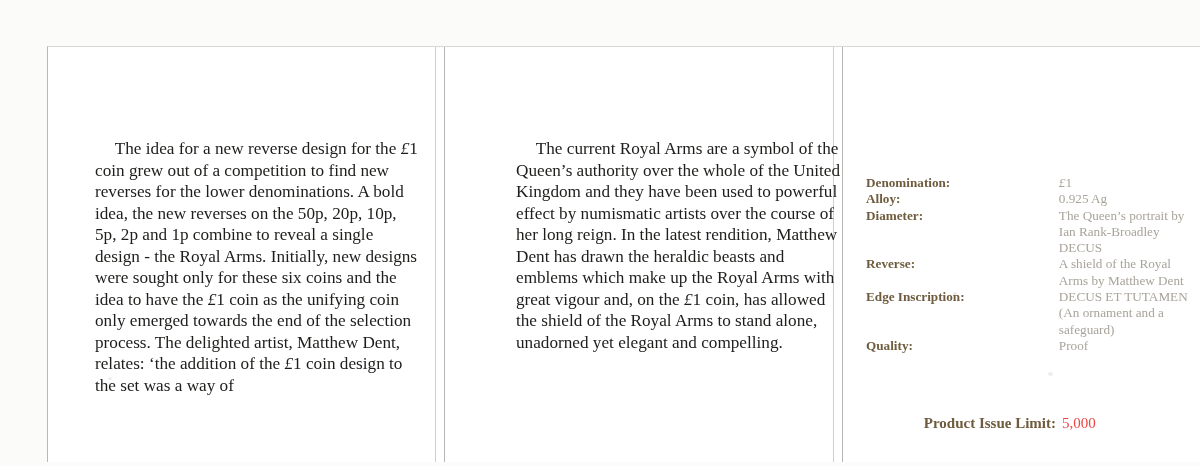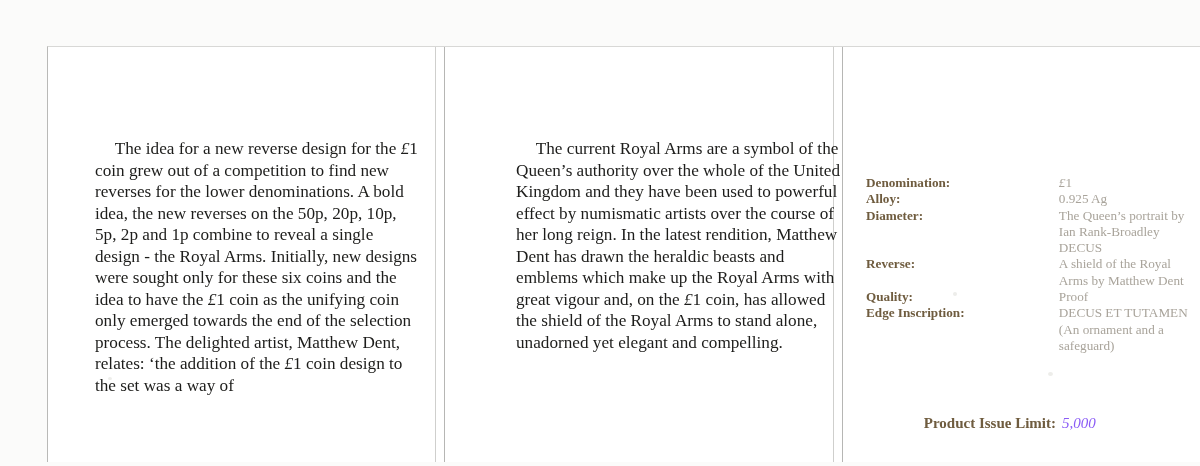--- a/index.html
+++ b/index.html
@@ -146,21 +146,21 @@
     left: 0px;
     top: 368px;
     width: 335px;
   }
   #issue-limit table { border-collapse: collapse; width: 335px; }
   #issue-limit td { padding: 0; font-size: 15px; line-height: 17px; vertical-align: top; }
   #issue-limit td.spec-label {
     text-align: right; font-weight: bold; color: #6f5c3f;
     white-space: nowrap; padding-right: 6px; width: 190px;
   }
-  #issue-limit td.spec-value { text-align: left; color: #8b5cf6; font-style: italic; }
+  #issue-limit td.spec-value { text-align: left; color: #ef4444; }
 
   #panel-right .rule-bottom {
     position: absolute; left: 53px; top: 396px; width: 330px;
   }
 
   
   .speck {
     position: absolute;
     border-radius: 50%;
     background: #ededea;
@@ -218,26 +218,26 @@
           </tr>
           <tr>
             <td class="spec-label">Diameter:</td>
             <td class="spec-value">The Queen’s portrait by Ian Rank-Broadley DECUS</td>
           </tr>
           <tr>
             <td class="spec-label">Reverse:</td>
             <td class="spec-value">A shield of the Royal Arms by Matthew Dent</td>
           </tr>
           <tr>
+            <td class="spec-label">Edge Inscription:</td>
+            <td class="spec-value">DECUS ET TUTAMEN (An ornament and a safeguard)</td>
+          </tr>
+          <tr>
             <td class="spec-label">Quality:</td>
             <td class="spec-value">Proof</td>
-          </tr>
-          <tr>
-            <td class="spec-label">Edge Inscription:</td>
-            <td class="spec-value">DECUS ET TUTAMEN (An ornament and a safeguard)</td>
           </tr>
         </tbody>
     </table>
 
     <div class="dotted-rule rule-mid"></div>
 
     <div id="issue-limit">
       <table>
         <tbody>
           <tr>

